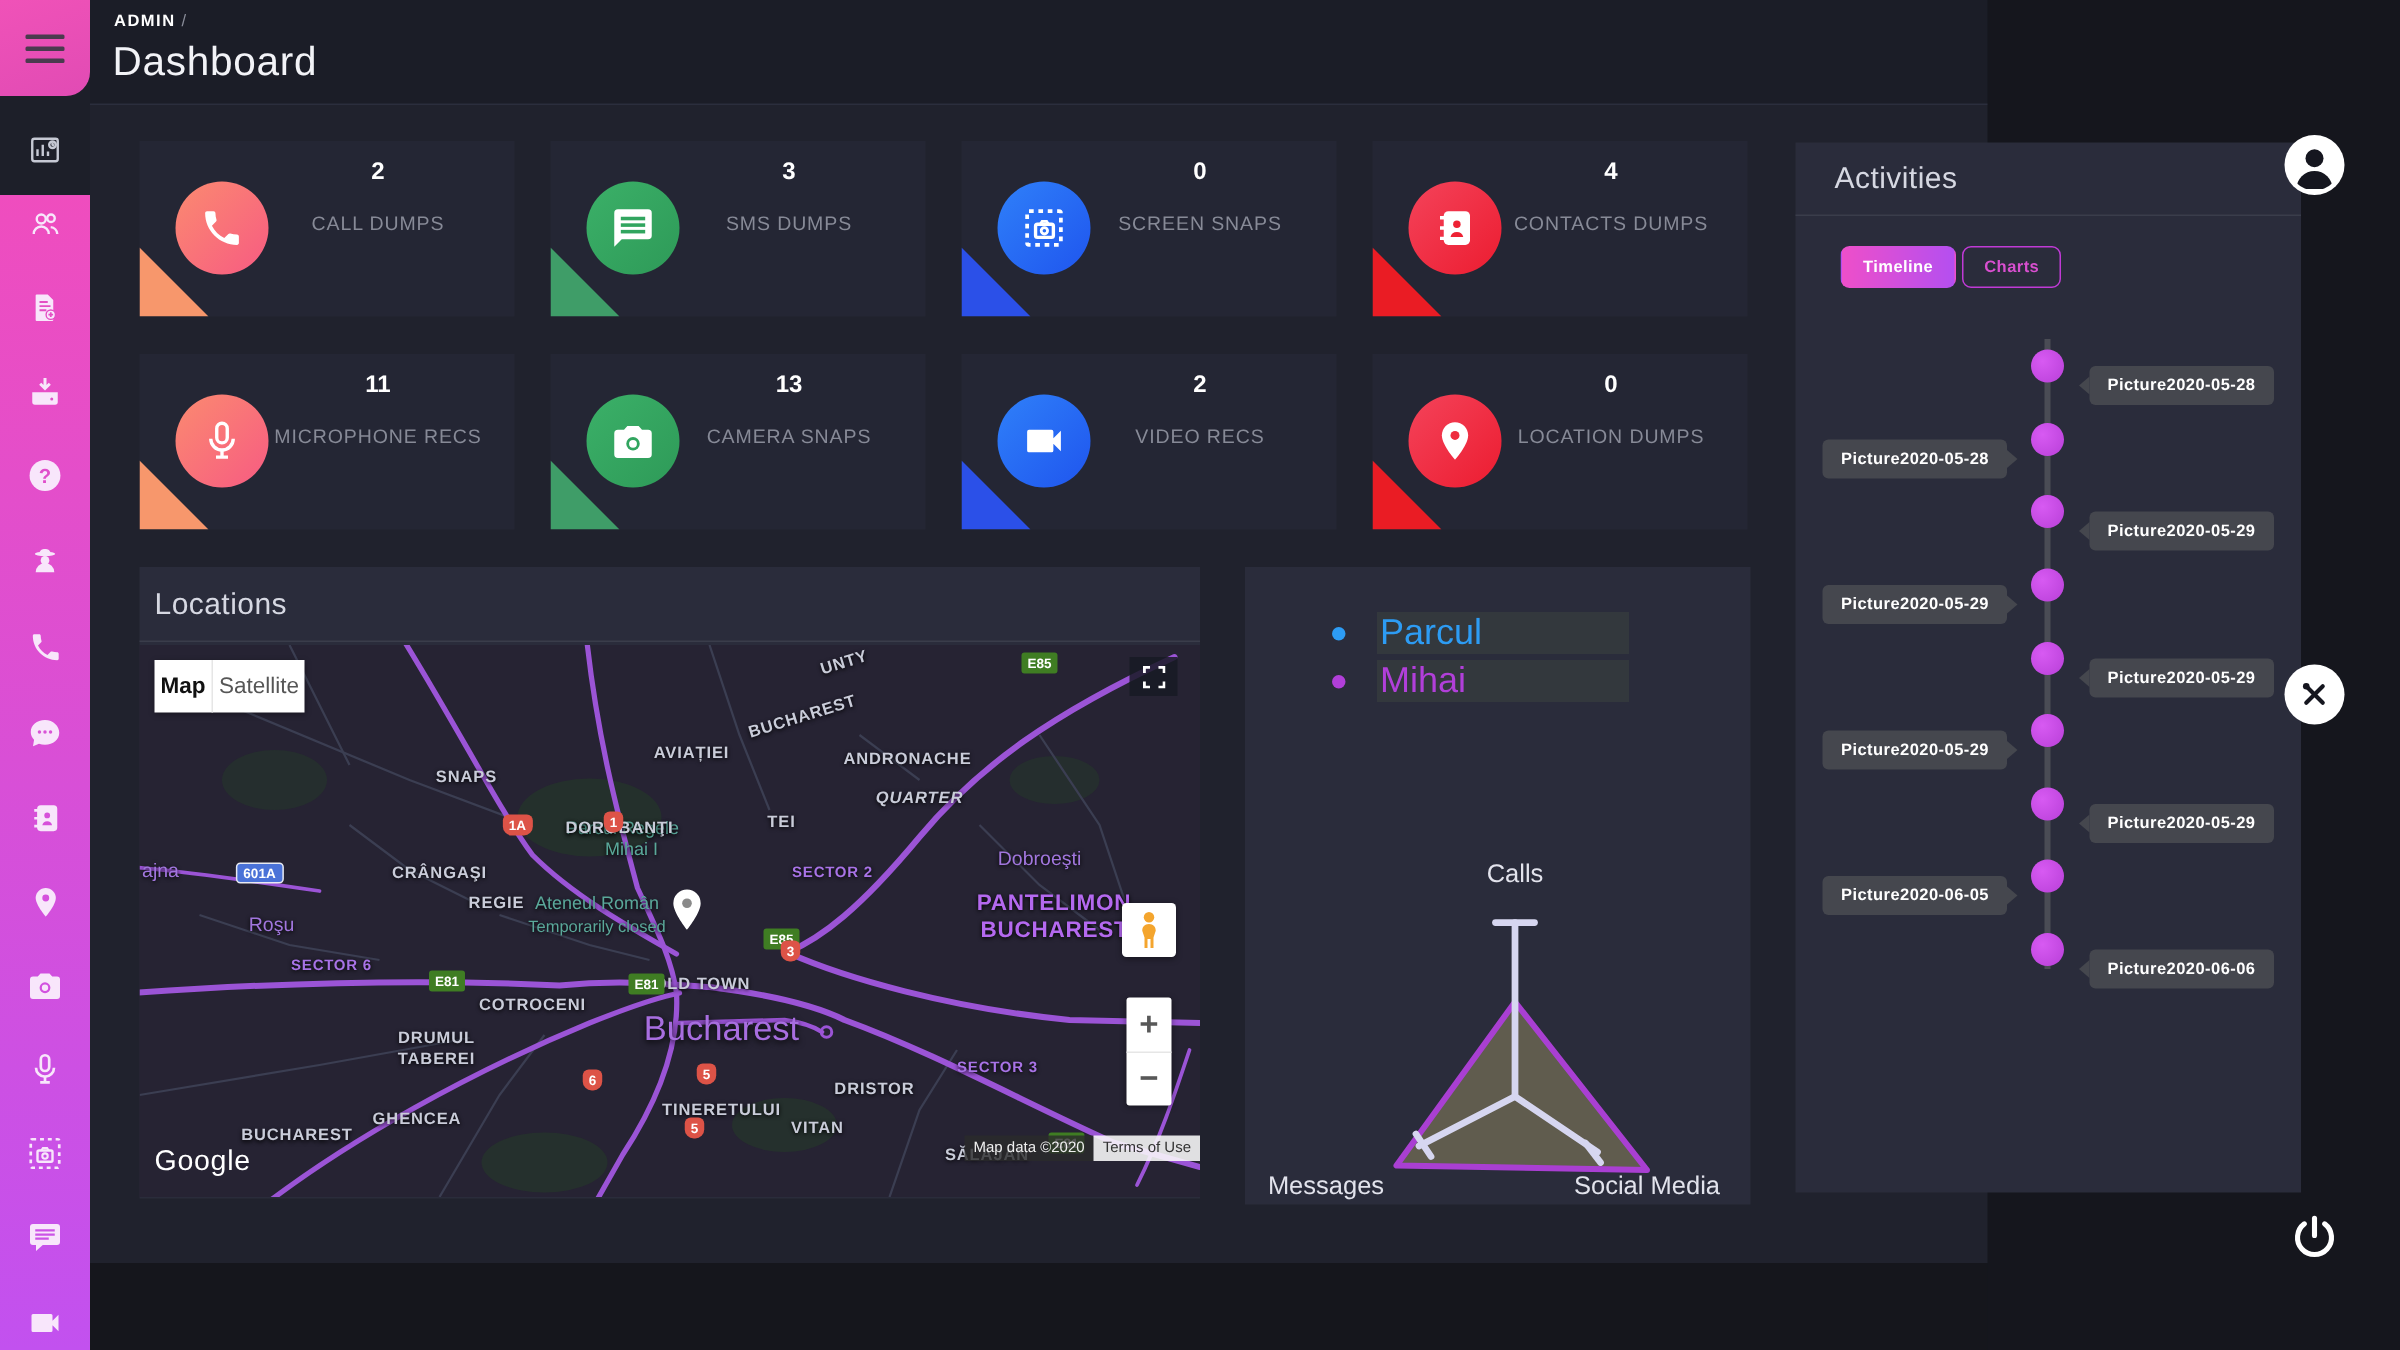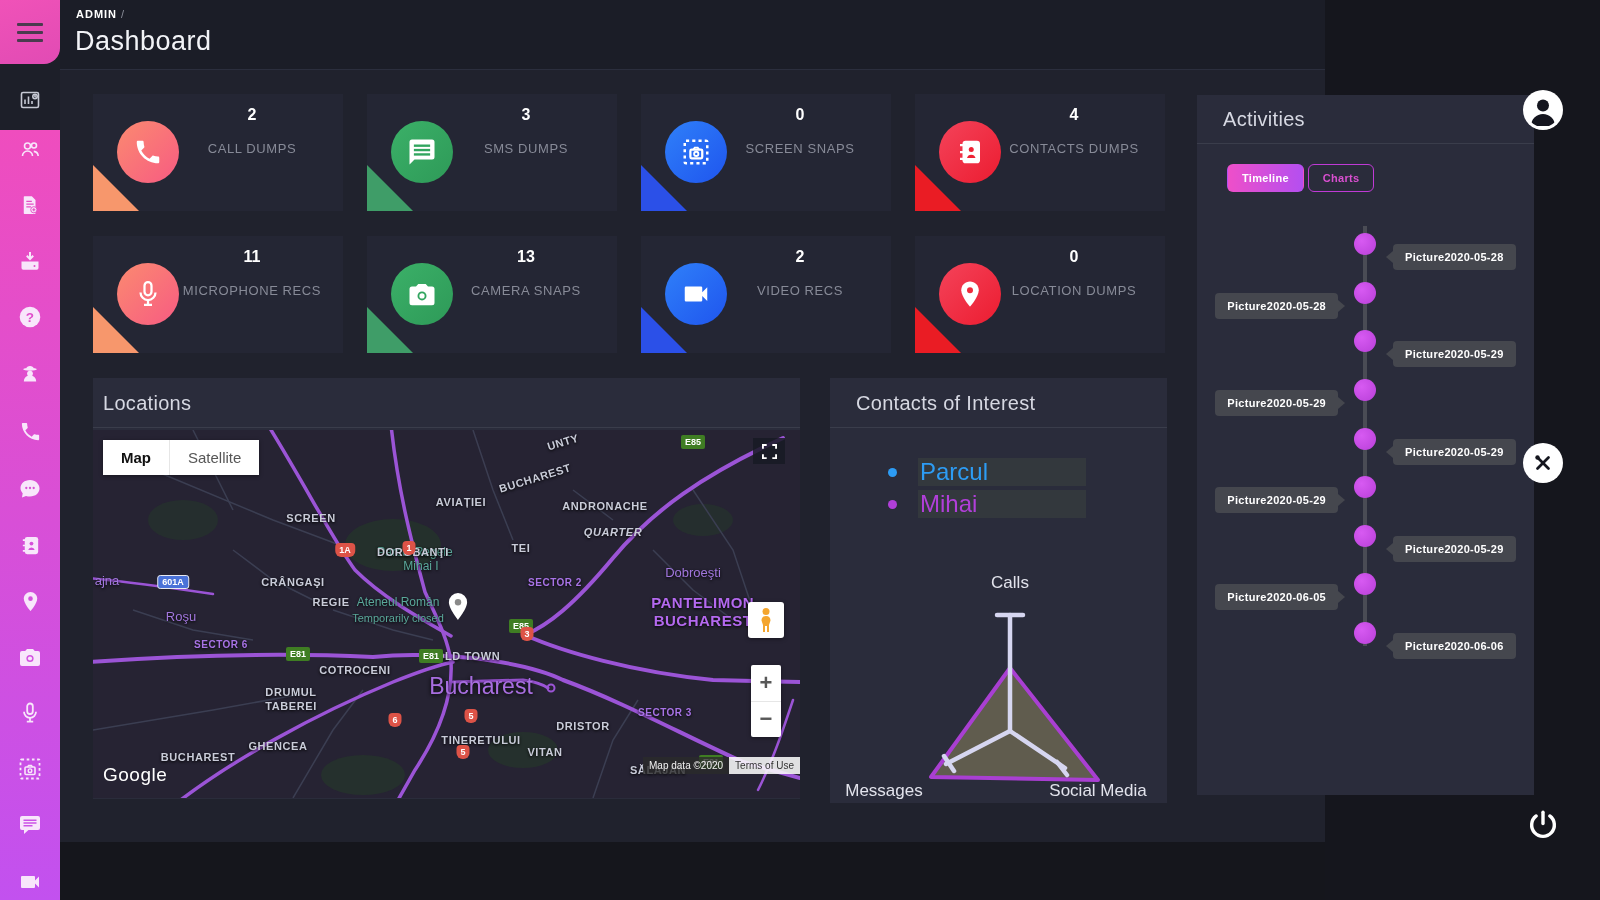--- a/index.html
+++ b/index.html
@@ -69,21 +69,21 @@
   .pdistrict { color:#a873e6; font-size:10px; font-weight:bold; letter-spacing:.5px; text-shadow:0 1px 3px #000; }
   .ptown { color:#a176dd; font-size:13px; text-shadow:0 1px 3px #000; }
   .pbig { color:#b469ef; font-size:15px; font-weight:bold; letter-spacing:.5px; text-shadow:0 1px 3px #000; }
   .city { color:#a86ee0; font-size:23px; font-weight:400; text-shadow:0 1px 4px #000; }
   .poi { color:#5aa89a; font-size:12px; text-shadow:0 1px 3px #000; }
   .poi-sub { color:#5aa89a; font-size:11px; text-shadow:0 1px 3px #000; }
   .b-green { background:#3f7d23; color:#fff; font-size:9px; font-weight:bold; padding:2px 4px; border-radius:2px; }
   .b-red { background:#dd5347; color:#fff; font-size:9px; font-weight:bold; padding:2px 4px; border-radius:4px 4px 6px 6px; }
   .b-blue { background:#4a72d8; color:#fff; font-size:9px; font-weight:bold; padding:1px 4px; border-radius:3px; border:1px solid #e8eaf2; }
   .map-type { position:absolute; left:10px; top:10px; display:flex; background:#fff; box-shadow:0 1px 4px rgba(0,0,0,.4); z-index:6; }
-  .map-type .mt { padding:9px 18px; font-size:15px; cursor:pointer; }
+  .map-type .mt { padding:9px 4px; font-size:15px; cursor:pointer; }
   .mt-map { color:#111; font-weight:bold; }
   .mt-sat { color:#565656; border-left:1px solid #e6e6e6; }
   .fullscreen-btn { position:absolute; right:15px; top:8px; width:32px; height:26px; background:rgba(24,26,36,.85);
     display:flex; align-items:center; justify-content:center; cursor:pointer; z-index:6; }
   .pegman { position:absolute; left:655px; top:172px; width:36px; height:36px; background:#fff; border-radius:3px;
     display:flex; align-items:center; justify-content:center; box-shadow:0 1px 4px rgba(0,0,0,.4); cursor:pointer; z-index:6; }
   .zoom-ctrl { position:absolute; left:658px; top:235px; width:30px; height:72px; background:#fff; border-radius:2px;
     box-shadow:0 1px 4px rgba(0,0,0,.4); z-index:6; display:flex; flex-direction:column; }
   .zoom-ctrl div { flex:1; display:flex; align-items:center; justify-content:center;
     font-size:22px; font-weight:bold; color:#585858; cursor:pointer; }
@@ -459,21 +459,21 @@
           <span class="mlabel district tilt" style="left: 470px; top: 12px;">UNTY</span>
 
           <span class="mlabel district tilt" style="left: 442px; top: 48px;">BUCHAREST</span>
 
           <span class="mlabel district" style="left: 368px; top: 72px;">AVIAȚIEI</span>
 
           <span class="mlabel district" style="left: 512px; top: 76px;">ANDRONACHE</span>
 
           <span class="mlabel district" style="left: 520px; top: 102px; font-style: italic;">QUARTER</span>
 
-          <span class="mlabel district" style="left: 218px; top: 88px;">SCREEN</span>
+          <span class="mlabel district" style="left: 218px; top: 88px;">SNAPS</span>
 
           <span class="mlabel poi" style="left: 322px; top: 122px;">Parcul Regele</span>
 
           <span class="mlabel poi" style="left: 328px; top: 136px;">Mihai I</span>
 
           <span class="mlabel district" style="left: 320px; top: 122px;">DOROBANŢI</span>
 
           <span class="mlabel district" style="left: 428px; top: 118px;">TEI</span>
 
           <span class="mlabel district" style="left: 200px; top: 152px;">CRÂNGAŞI</span>
@@ -575,23 +575,20 @@
       </div>
       <div class="g-logo">Google</div>
       <div class="attrib">
         <span class="mdata">Map data ©2020</span>
         <span class="terms">Terms of Use</span>
       </div>
     </div>
   </section>
 
   <section class="panel contacts-panel">
-    <div class="panel-head">
-      <h2>Contacts of Interest</h2>
-    </div>
     <div class="legend">
 
         <div class="legend-row">
           <span class="legend-dot" style="background: rgb(45, 156, 244);"></span>
           <span class="legend-name" style="color: rgb(45, 156, 244);">Parcul</span>
         </div>
 
 
         <div class="legend-row">
           <span class="legend-dot" style="background: rgb(177, 63, 217);"></span>

